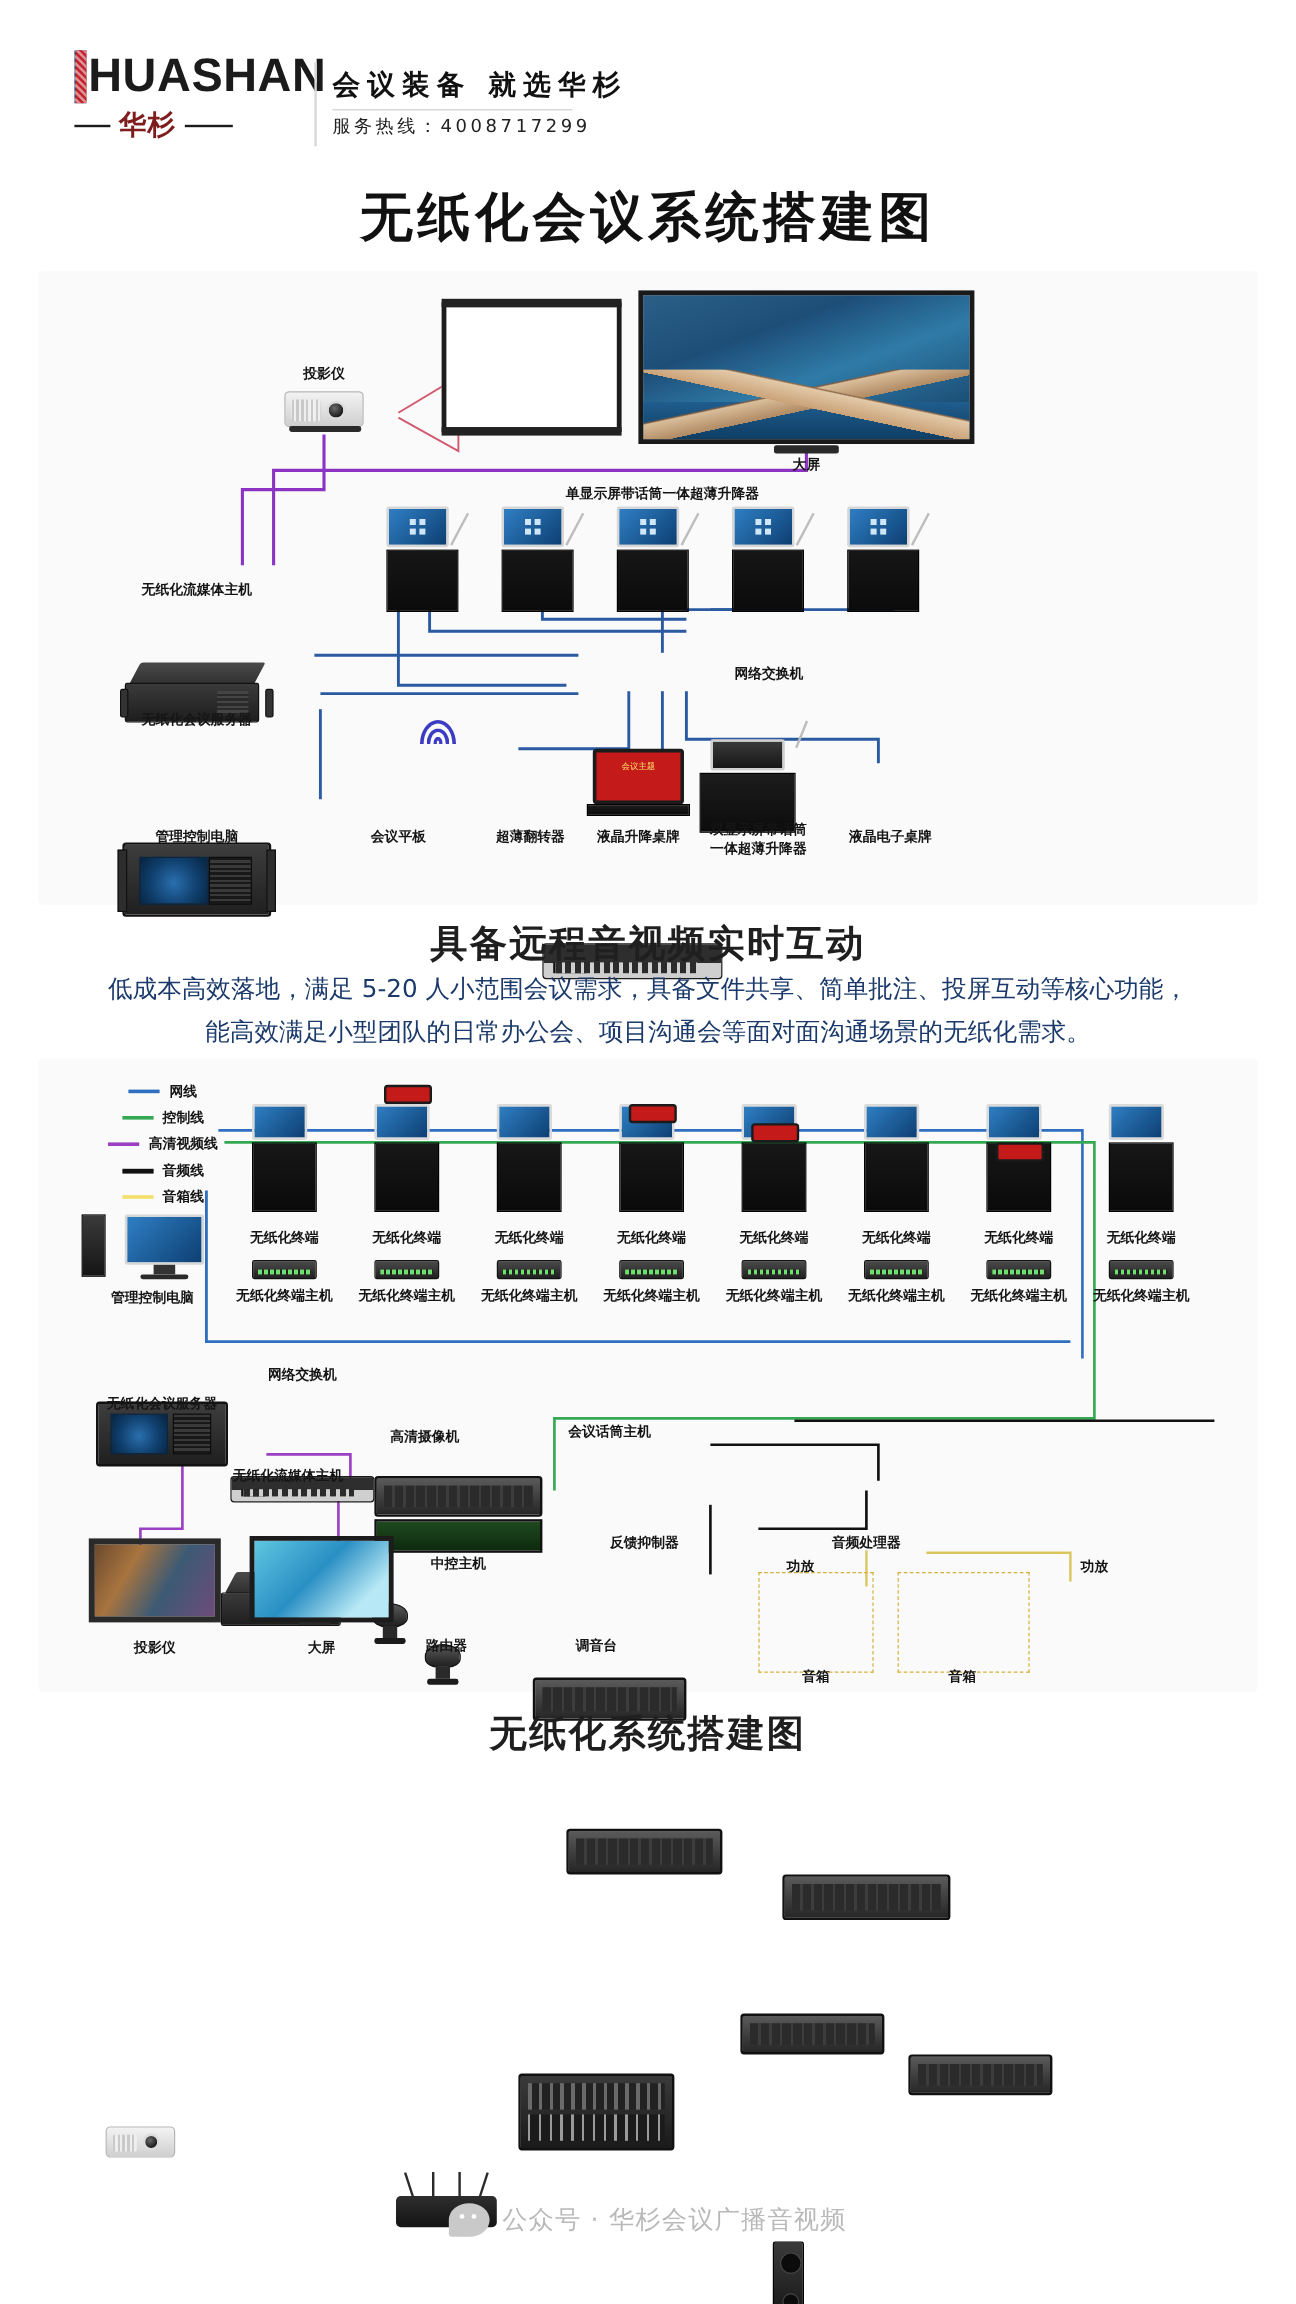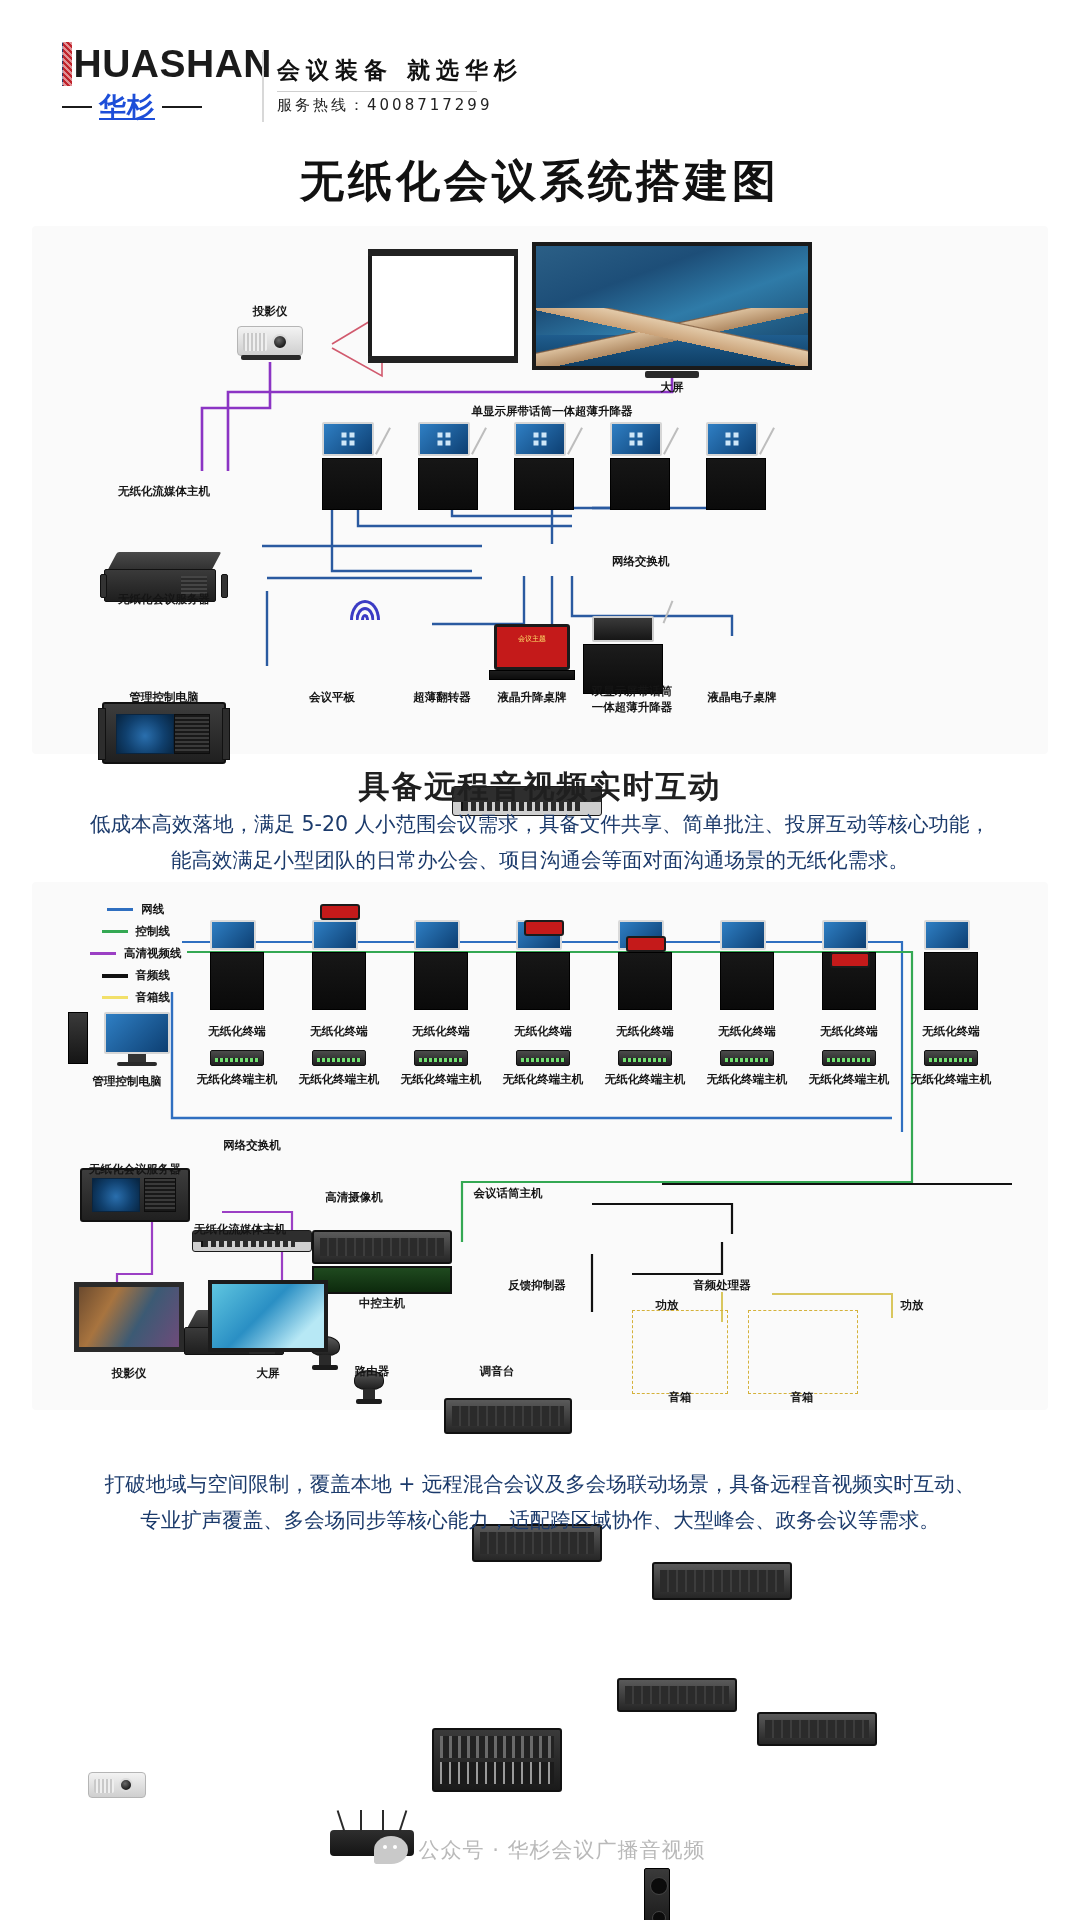--- a/index.html
+++ b/index.html
@@ -24,21 +24,21 @@
   }
   .logo-h:after{ content:""; position:absolute; right:0; top:0; width:9px; height:44px;
     background:
       linear-gradient(45deg, rgba(255,255,255,.5) 25%, transparent 25%, transparent 50%, rgba(255,255,255,.5) 50%, rgba(255,255,255,.5) 75%, transparent 75%),
       linear-gradient(#c0232c,#c0232c);
     background-size:6px 6px,100% 100%;}
   .logo-word { font-size:39px; font-weight:bold; letter-spacing:0.5px; color:#1b1b1b; line-height:44px; font-family:"Liberation Sans",sans-serif; }
   .logo-bottom { display:flex; align-items:center; margin-top:3px; }
   .logo-rule { flex:0 0 30px; height:2px; background:#1b1b1b; }
   .logo-rule.r2 { flex:0 0 40px; }
-  .logo-cn { font-size:27px; font-weight:bold; color:#1d4ed8; margin:0 7px; letter-spacing:1px; font-family:"DejaVu Sans","Liberation Sans",sans-serif;text-decoration:underline; }
+  .logo-cn { font-size:23px; font-weight:bold; color:#7f1d1d; margin:0 7px; letter-spacing:1px; font-family:"DejaVu Sans","Liberation Sans",sans-serif; }
   .divider-v { position:absolute; left:262px; top:52px; width:2px; height:70px; background:#d8d8d8; }
   .slogan { position:absolute; left:277px; top:55px; }
   .slogan-main { font-size:23px; font-weight:bold; letter-spacing:6px; color:#111; font-family:"DejaVu Sans","Liberation Sans",sans-serif; }
   .slogan-line { width:200px; height:1px; background:#cfcfcf; margin:5px 0 4px 0; }
   .slogan-sub { font-size:15px; letter-spacing:3px; color:#222; font-family:"DejaVu Sans","Liberation Sans",sans-serif; }
 
   
   .main-title {
     position:absolute; left:0; top:152px; width:1080px; text-align:center;
     font-size:44px; font-weight:bold; color:#111; letter-spacing:4px;
@@ -561,23 +561,20 @@
     <div class="dashbox" style="left:600px; top:428px; width:96px; height:84px;"></div>
     <div class="node speaker" style="left:612px; top:436px;"></div>
 
     <div class="cap cap-c" style="left:648px; top:508px;">音箱</div>
 
     <div class="dashbox" style="left:716px; top:428px; width:110px; height:84px;"></div>
 
     <div class="cap cap-c" style="left:770px; top:508px;">音箱</div>
   </div>
 
-  <div class="section-desc d2">
-    <div>打破地域与空间限制，覆盖本地 + 远程混合会议及多会场联动场景，具备远程音视频实时互动、</div>
-    <div>专业扩声覆盖、多会场同步等核心能力，适配跨区域协作、大型峰会、政务会议等需求。</div>
-  </div>
+  <div class="section-title t2">无纸化系统搭建图</div>
 
   <div class="footer-wm">
     <span class="wechat-ic"></span>
     <span class="footer-text">公众号 · 华杉会议广播音视频</span>
   </div>
 
 </div>
 
 </body></html>

